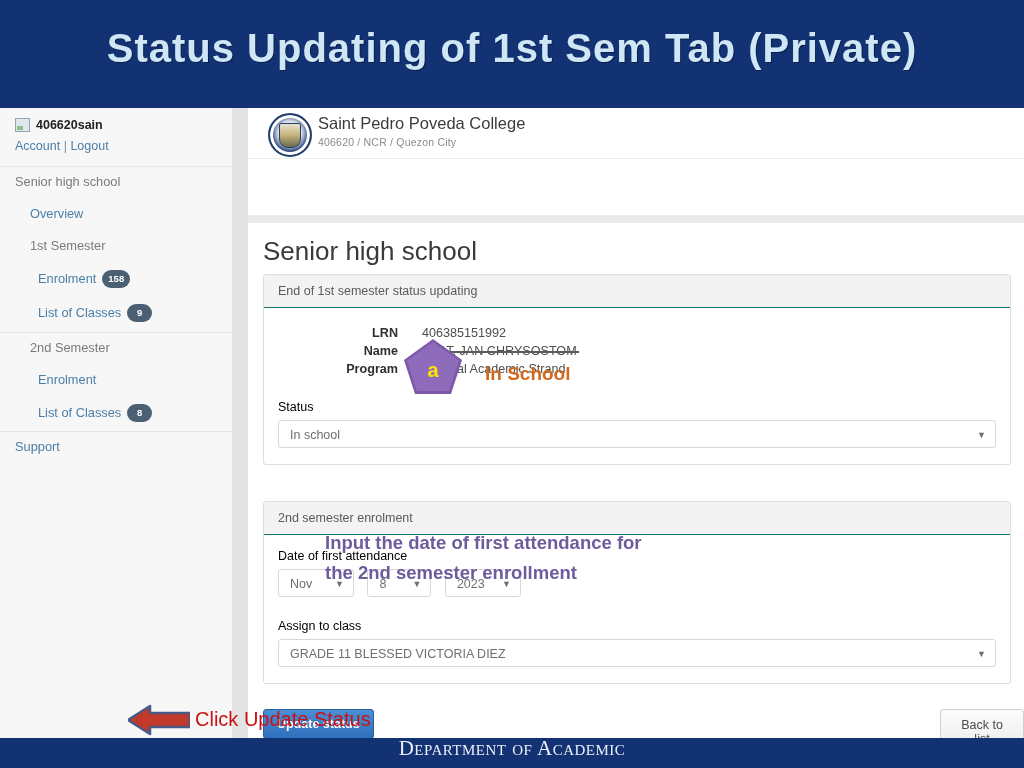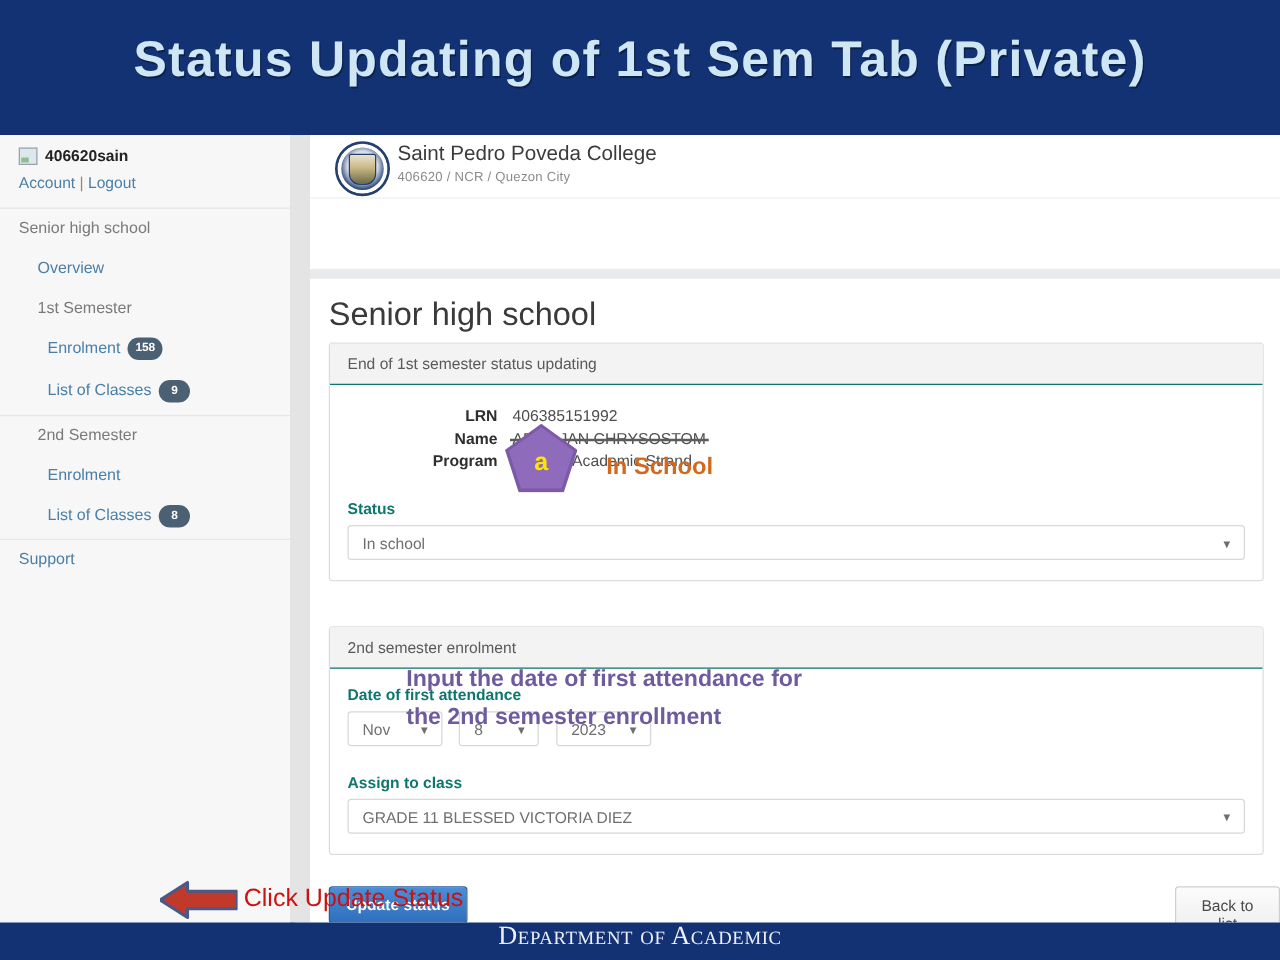--- a/index.html
+++ b/index.html
@@ -119,30 +119,30 @@
   .panel{
     position:absolute;background:#fff;border:1px solid #dddddd;border-radius:3px;
   }
   .panel-head{
     background:#f3f3f3;border-bottom:1px solid #0f766e;
     font-size:12.5px;color:#5a5a5a;padding:9px 14px;
   }
   .panel-body{padding:12px 14px 16px 14px;}
 
   .kv{font-size:12.6px;color:#4a4a4a;line-height:18px;}
-  .kv-row{display:flex;}
+  .kv-row{display:flex;gap:12px;}
   .kv-key{width:120px;text-align:right;font-weight:bold;color:#2f2f2f;padding-right:12px;}
   .kv-val{color:#4d4d4d;}
   .kv-val.redacted{position:relative;display:inline-block;}
   .kv-val.redacted::after{
     content:"";position:absolute;left:-2px;right:-2px;top:50%;height:1.5px;
     background:#5c5c5c;
   }
 
-  .field-label{font-size:12.5px;font-weight:bold;color:#0f766e;margin:0 0 6px 0;}
+  .field-label{font-size:12.5px;font-weight:normal;color:#000000;margin:0 0 6px 0;}
   .select{
     position:relative;border:1px solid #d8d8d8;border-radius:3px;background:#fff;
     height:28px;line-height:28px;font-size:12.5px;color:#6f6f6f;padding-left:11px;
     box-sizing:border-box;
   }
   .select .caret{
     position:absolute;right:9px;top:0;color:#6f6f6f;font-size:9px;line-height:28px;
   }
   .select.small{display:inline-block;vertical-align:top;margin-right:9px;}
 

